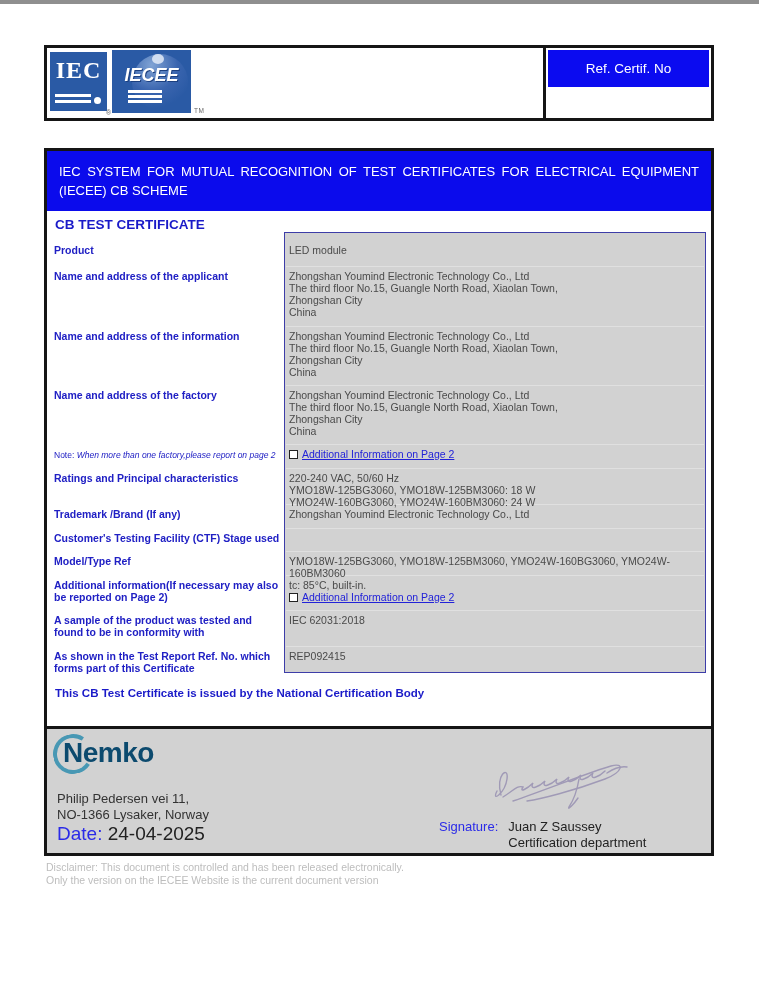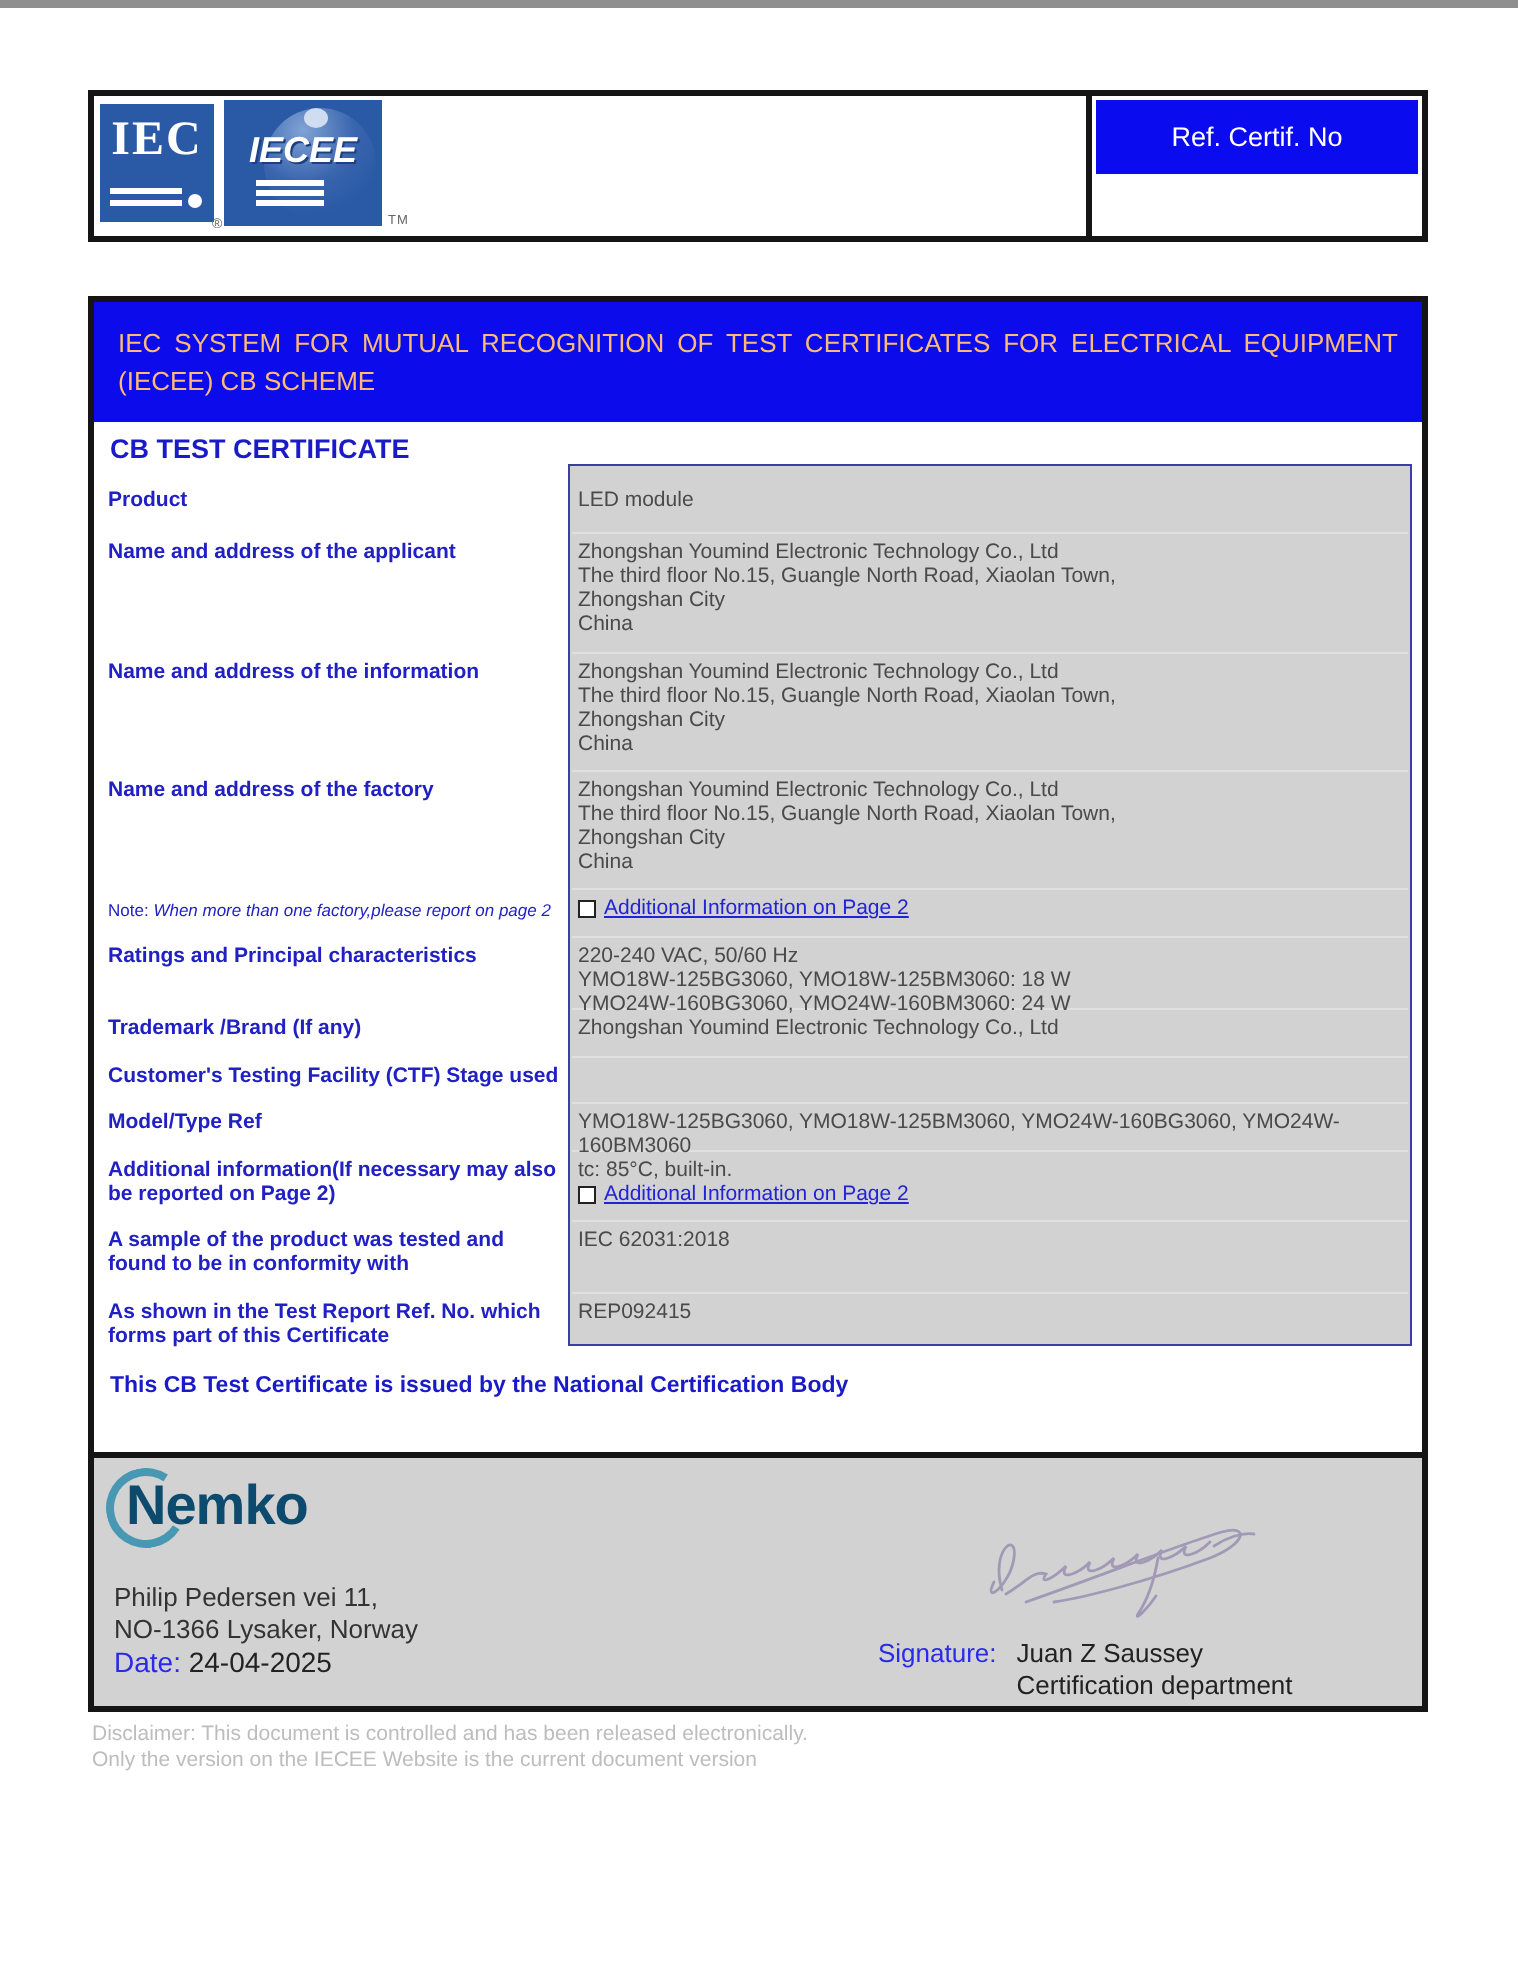--- a/index.html
+++ b/index.html
@@ -74,21 +74,21 @@
     font-weight: bold; font-size: 16px; color: #111; letter-spacing: 0.5px;
   }
 
   
   .content-box {
     position: absolute; left: 44px; top: 148px; width: 670px; height: 578px;
     border: 3px solid #151515; border-bottom: none; background: #fff;
   }
   .banner {
     position: absolute; top: 0; left: 0; right: 0; height: 60px;
-    background: #0b0bec; color: #fdba74; padding: 11px 12px 0 12px;
+    background: #0b0bec; color: #ffffff; padding: 11px 12px 0 12px;
     font-size: 13px; line-height: 19px;
   }
   .banner-l1 { display: block; text-align: justify; text-align-last: justify; }
   .banner-l2 { display: block; }
 
   .cb-title { position: absolute; left: 8px; top: 66px; font-weight: bold; font-size: 13.5px; color: #1a1ac8; }
 
   .value-backdrop {
     position: absolute; left: 237px; top: 81px; width: 422px; height: 441px;
     background: #d2d2d2; border: 1px solid #3d3da8;
@@ -126,21 +126,21 @@
   .nemko-circle {
     position: absolute; left: 0; top: 2px; width: 40px; height: 40px;
     border: 4px solid #4898b4; border-radius: 50%;
     border-right-color: transparent; transform: rotate(-12deg);
   }
   .nemko-text {
     position: absolute; left: 10px; top: 5px;
     font-size: 28px; font-weight: bold; color: #0c4a6e; letter-spacing: -0.5px;
   }
   .footer-address { position: absolute; left: 10px; top: 62px; font-size: 13px; color: #333; line-height: 16px; }
-  .footer-date { position: absolute; left: 10px; top: 94px; font-size: 14px; color: #222; }
+  .footer-date { position: absolute; left: 10px; top: 94px; font-size: 19px; color: #222; }
   .blue-label { color: #2a2ae8; }
   .sig-svg { position: absolute; left: 432px; top: 26px; }
   .sig-row { position: absolute; left: 392px; top: 90px; display: flex; gap: 10px; font-size: 13px; color: #222; }
   .sig-names { line-height: 16px; }
 
   .disclaimer {
     position: absolute; left: 46px; top: 861px;
     font-size: 10.5px; color: #bdbdbd; line-height: 13px; white-space: pre-line;
   }
 </style>

